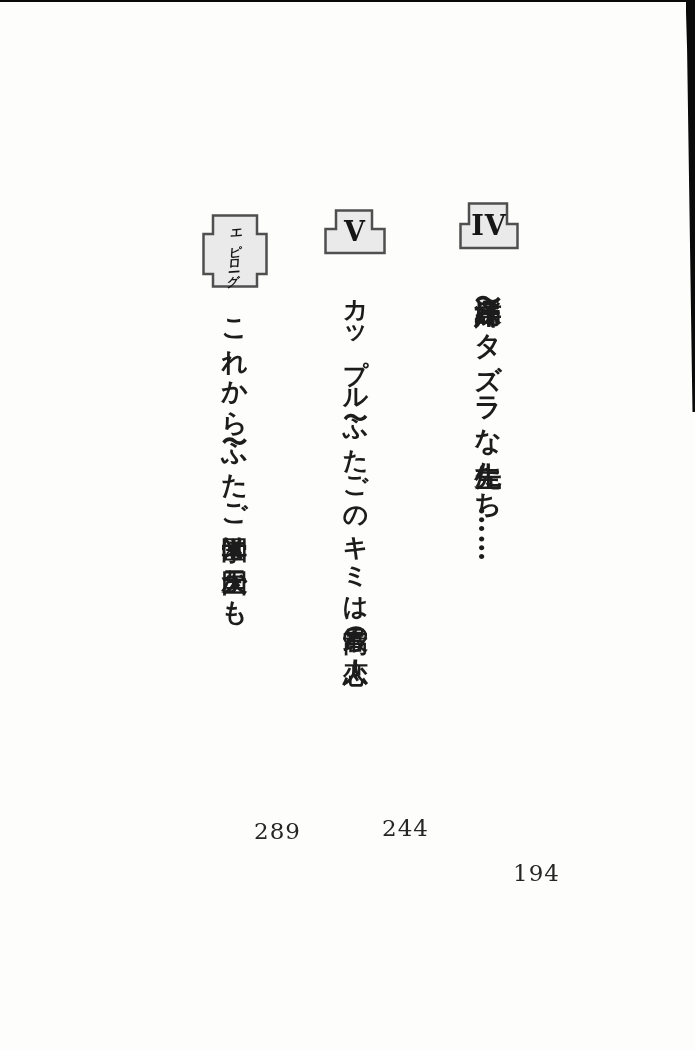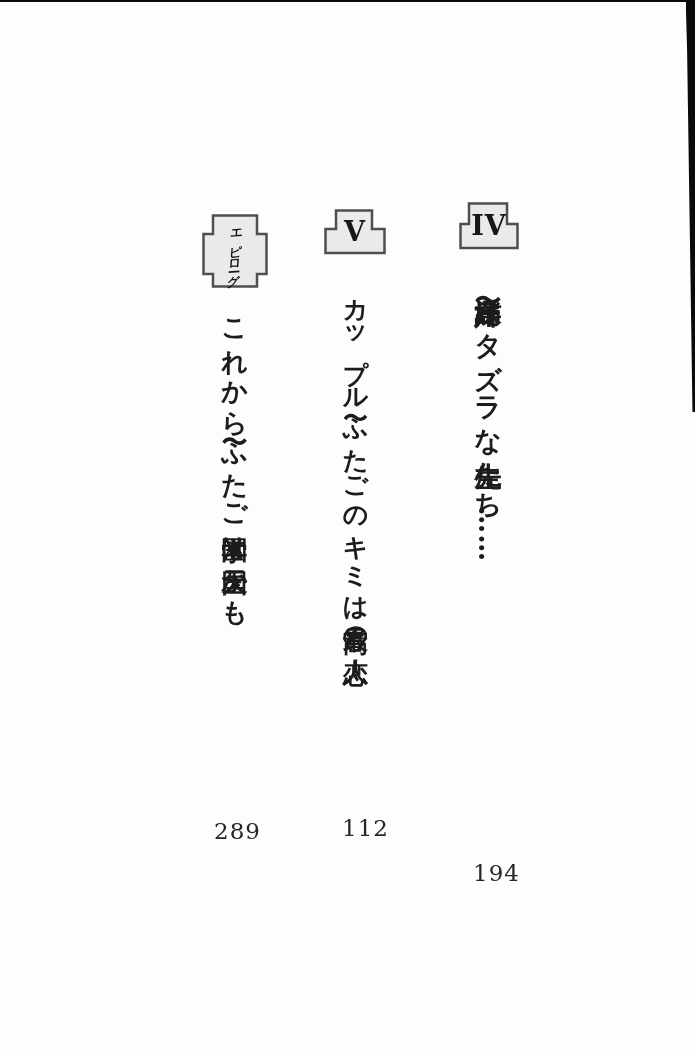--- a/index.html
+++ b/index.html
@@ -77,20 +77,21 @@
   .t-v  { left: 343px; top: 282px; font-size: 25px; }
   .t-ep { left: 222px; top: 301px; font-size: 26px; }
 
   
   .pnum {
     position: absolute;
     font-size: 23px;
     color: #262626;
     line-height: 1;
     letter-spacing: 1px;
+    margin-left: 40px;
   }
   .p-iv { left: 473px; top: 862px; }
   .p-v  { left: 342px; top: 817px; }
   .p-ep { left: 214px; top: 820px; }
 </style>
 </head>
 <body>
 
 <div class="page">
 
@@ -109,21 +110,21 @@
   </div>
 
   <div>
     <div class="badge badge-v">
       <svg width="62" height="46" viewBox="0 0 62 46">
         <polygon points="12,1.5 48,1.5 48,20 60.5,20 60.5,44 1.5,44 1.5,20 12,20" fill="#eaeaea" stroke="#4f4f4f" stroke-width="2.5" stroke-linejoin="miter"></polygon>
       </svg>
       <span class="badge-label roman">V</span>
     </div>
     <div class="vtitle t-v">カップル〜ふたごのキミは最高の恋人！</div>
-    <div class="pnum p-v">112</div>
+    <div class="pnum p-v">244</div>
   </div>
 
   <div>
     <div class="badge badge-ep">
       <svg width="66" height="74" viewBox="0 0 66 74">
         <polygon points="11,1.5 55,1.5 55,20 64.5,20 64.5,60 55,60 55,72.5 11,72.5 11,60 1.5,60 1.5,20 11,20" fill="#eaeaea" stroke="#4f4f4f" stroke-width="2.5" stroke-linejoin="miter"></polygon>
       </svg>
       <span class="badge-label ep-label">エピローグ</span>
     </div>
     <div class="vtitle t-ep">これから〜ふたご学園は天国かも</div>

